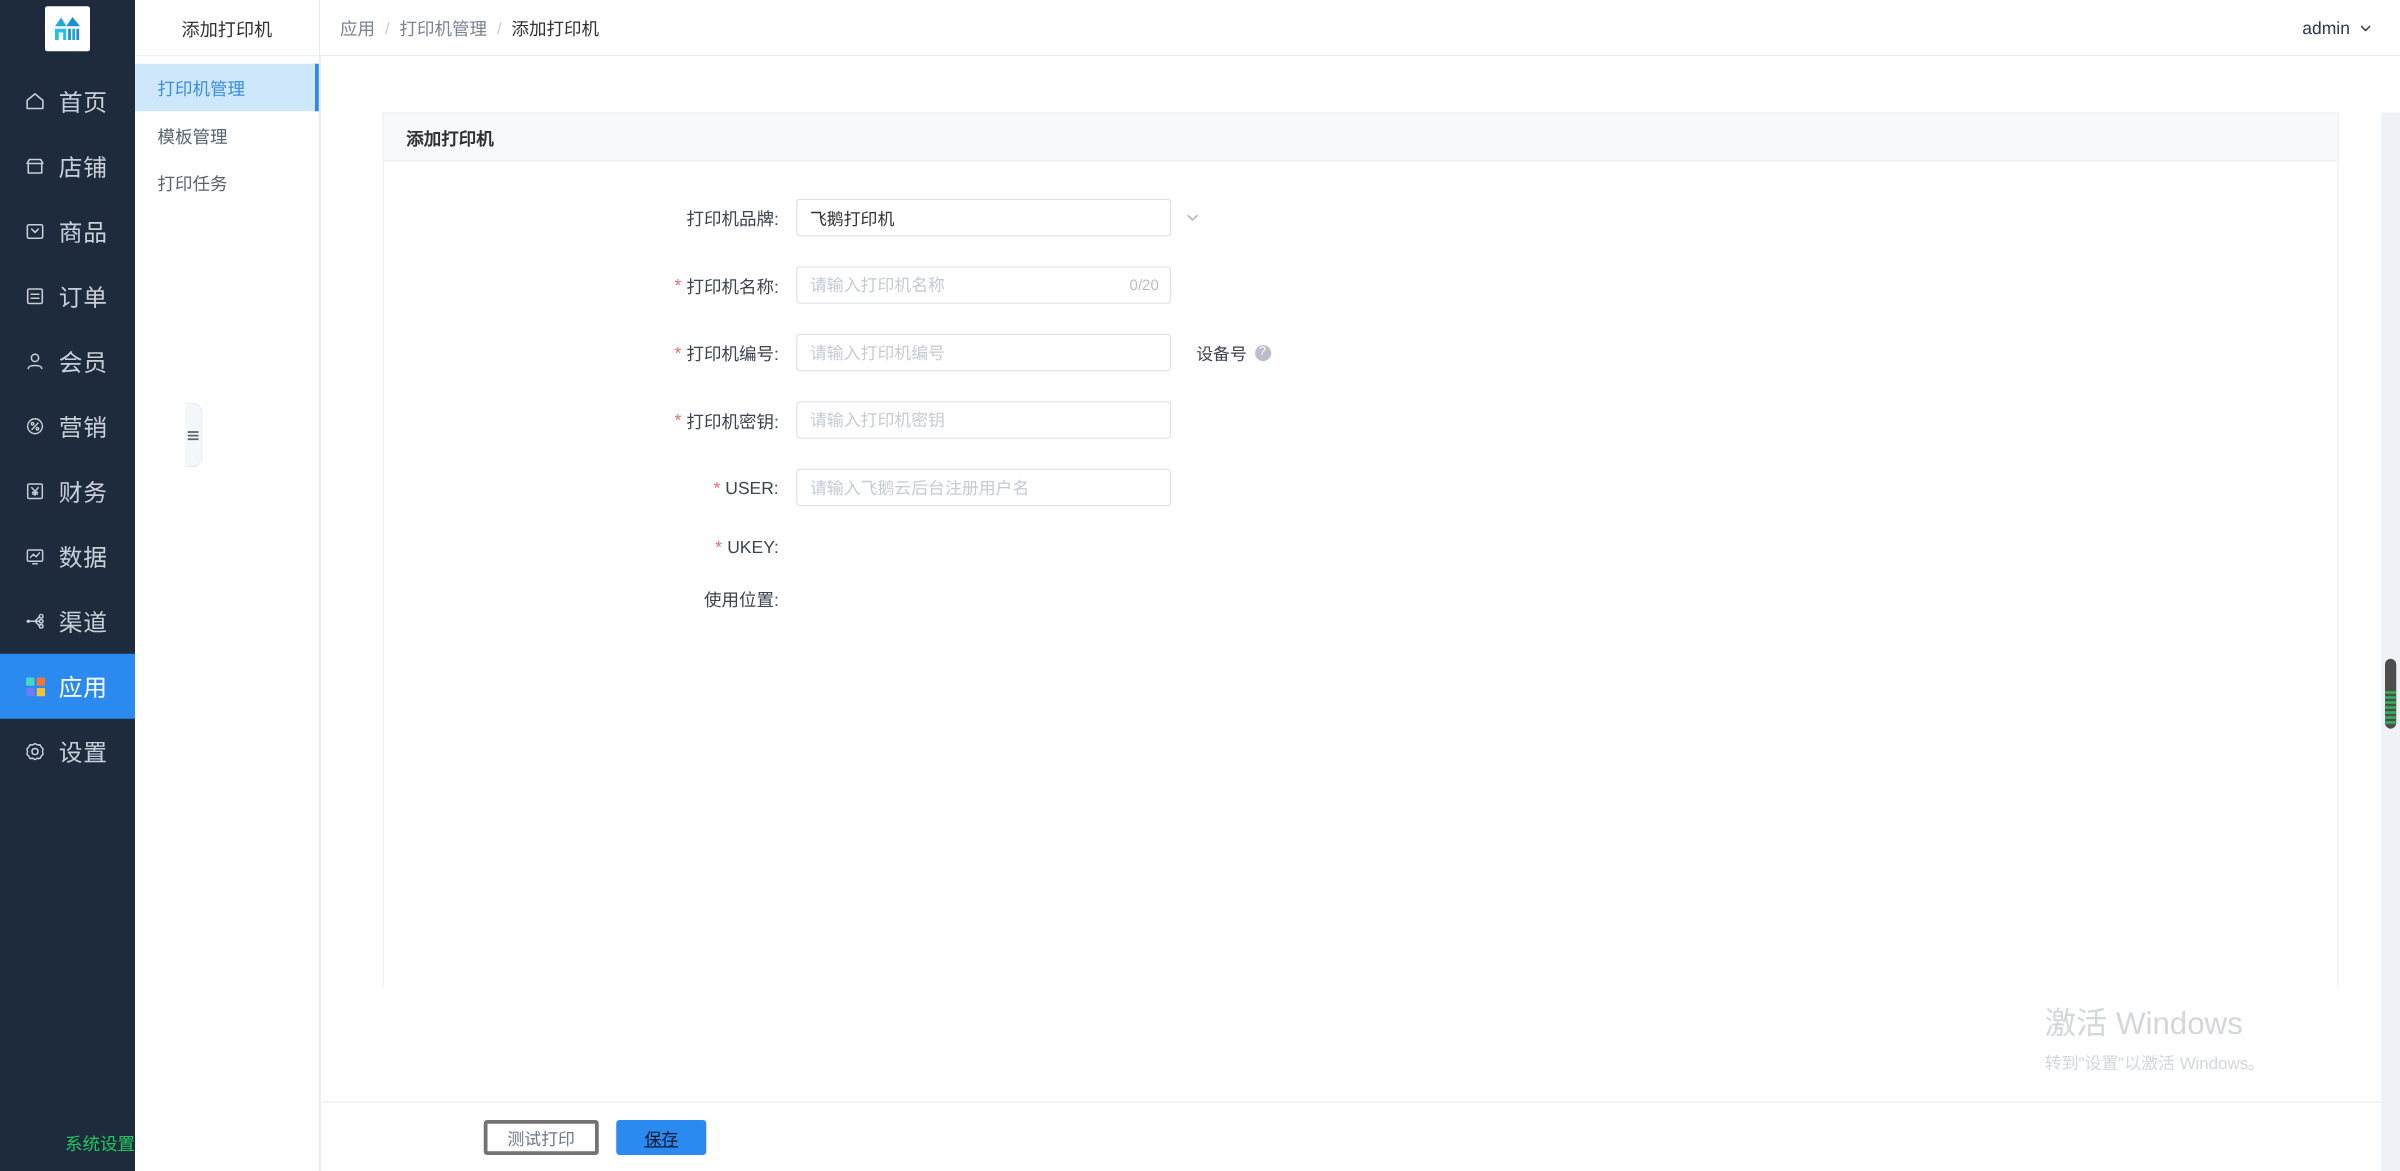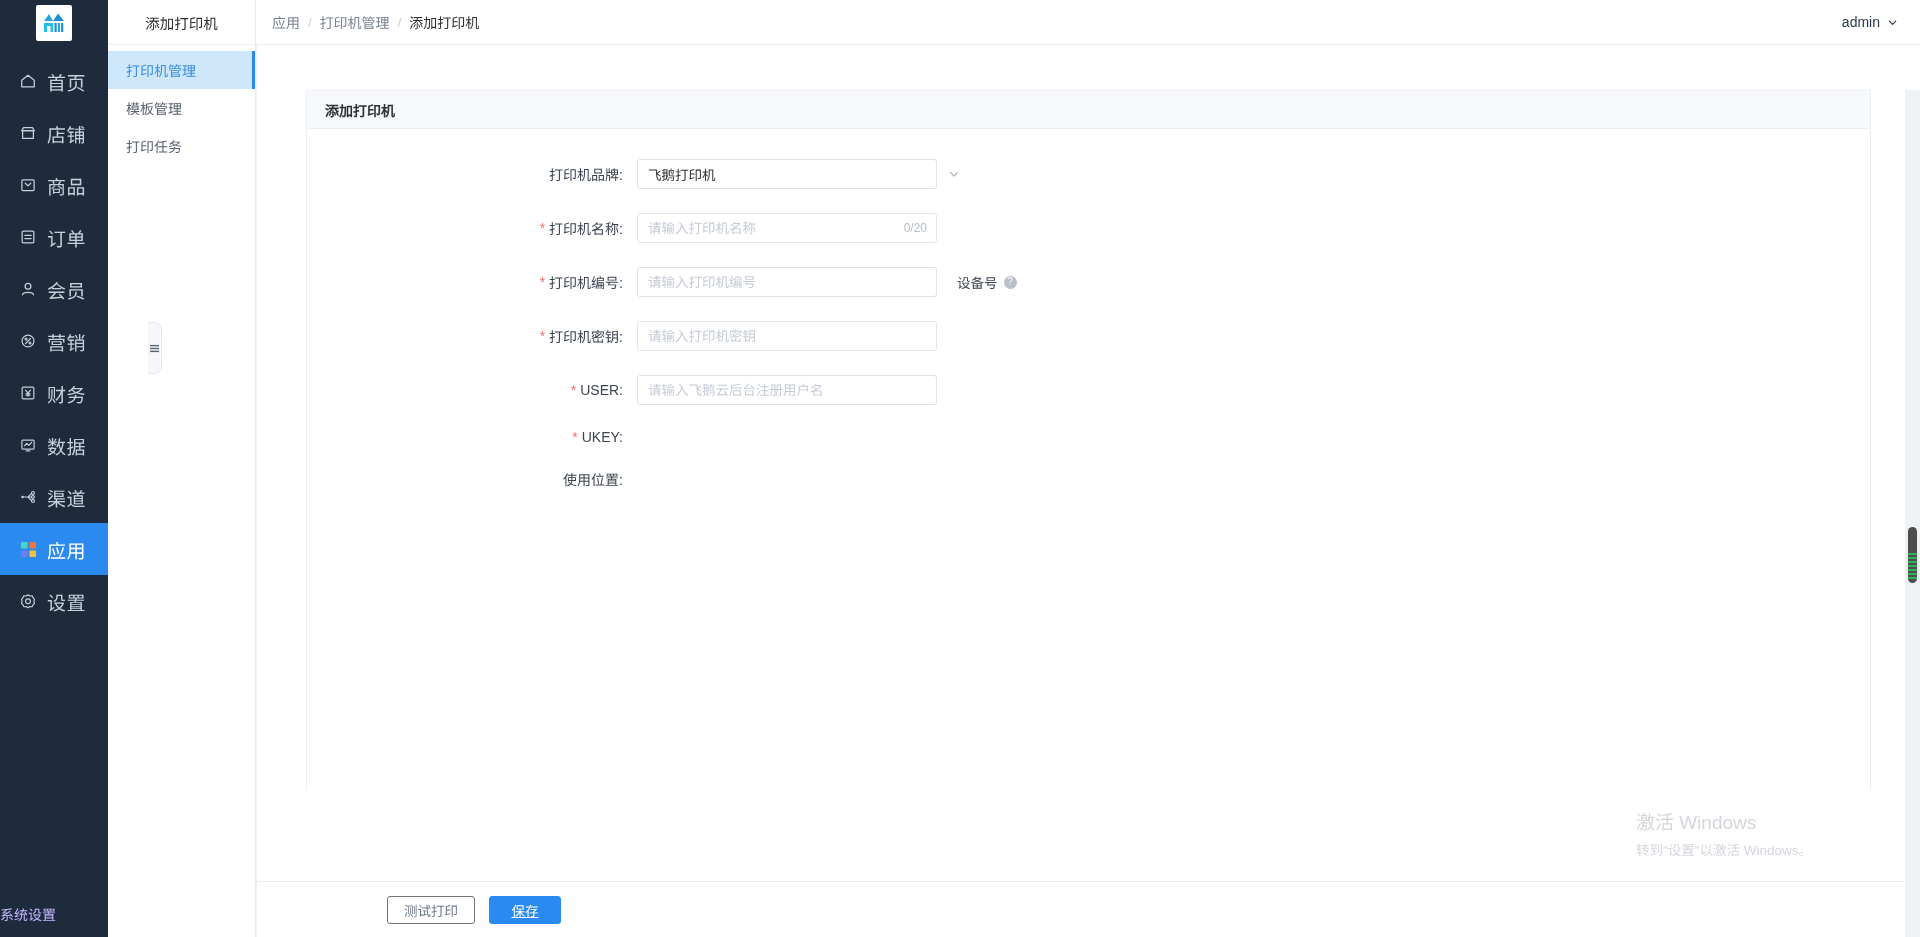--- a/index.html
+++ b/index.html
@@ -46,22 +46,22 @@
   }
   .rail-item .ri-ico {
     width: 20px; height: 20px;
     margin-right: 9px;
     display: inline-flex; align-items: center; justify-content: center;
     flex: 0 0 20px;
   }
   .rail-item.active { background: #2a8af0; color: #ffffff; }
   .rail-foot {
     height: 47px;
-    display: flex; align-items: center; justify-content: flex-start;
-    color: #c4b5fd; font-size: 14px;
+    display: flex; align-items: center; justify-content: flex-end;
+    color: #22c55e; font-size: 14px;
     background: #1d2b3c;
     cursor: pointer;
   }
 
   
   .submenu {
     width: 148px; flex: 0 0 148px;
     height: 937px;
     background: #ffffff;
     border-right: 1px solid #e8ebef;
@@ -233,43 +233,43 @@
     height: 28px;
     padding: 0 16px;
     border-radius: 3px;
     font-size: 13.5px;
     cursor: pointer;
     font-family: inherit;
     display: inline-flex; align-items: center; justify-content: center;
   }
   .btn-ghost {
     background: #fff;
-    border: 1px solid #737373;
+    border: 3px solid #737373;
     color: #6f7a8c;
     margin-right: 14px;
   }
   .btn-primary {
     background: #2a8af0;
     border: 1px solid #2a8af0;
-    color: #ffffff;
+    color: #0f172a;
     min-width: 72px;
     text-decoration: underline;
   }
 
   
   .watermark {
     position: absolute;
     right: 108px; bottom: 78px;
     text-align: left;
     color: #d3d7dc;
     user-select: none;
     pointer-events: none;
     z-index: 5;
   }
-  .wm-title { font-size: 19px; line-height: 1.15; font-weight: normal; }
+  .wm-title { font-size: 25px; line-height: 1.15; font-weight: normal; }
   .wm-sub { font-size: 13.5px; margin-top: 5px; }
 
   
   .vscroll {
     position: absolute;
     right: 0; top: 45px; bottom: 0;
     width: 15px;
     background: #eef1f6;
     z-index: 20;
   }

